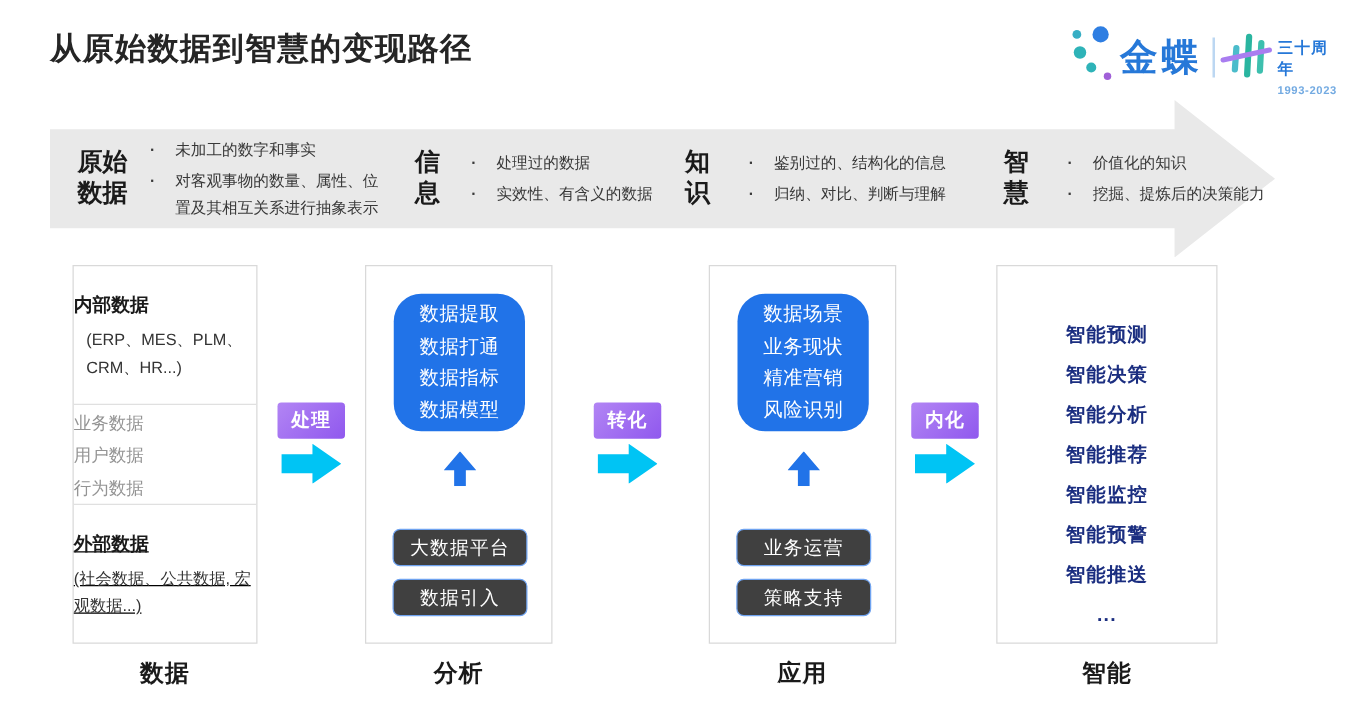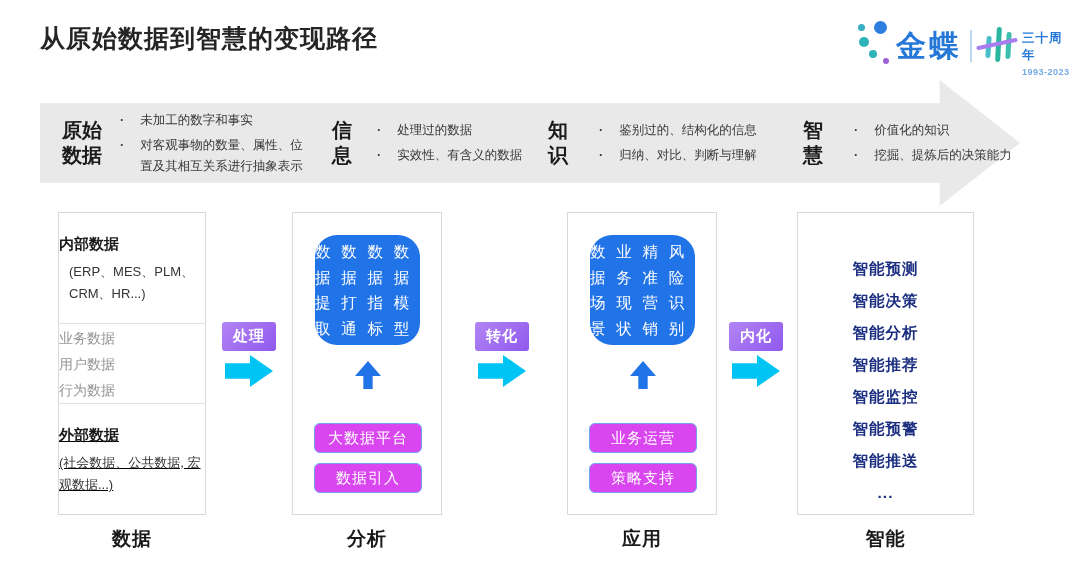--- a/index.html
+++ b/index.html
@@ -68,25 +68,25 @@
   .conn1 { left:221px; top:322px; }
   .conn2 { left:474px; top:322px; }
   .conn3 { left:728px; top:322px; }
   .pill { width:54px; height:29px; border-radius:3px; background:linear-gradient(135deg,#b285f4,#9058ee);
     color:#ffffff; font-size:15px; font-weight:700; display:flex; align-items:center; justify-content:center; letter-spacing:1px; }
   .cyan-arrow { width:48px; height:32px; background:#00c4f4;
     clip-path:polygon(0 26%, 52% 26%, 52% 0, 100% 50%, 52% 100%, 52% 74%, 0 74%); }
 
   
   .bluebox { position:absolute; left:22px; top:22px; width:105px; height:110px; border-radius:22px; background:#2173e8;
-    display:flex; flex-direction:row; align-items:center; justify-content:center; }
+    display:flex; flex-direction:column; align-items:center; justify-content:center; }
   .bluebox-line { color:#ffffff; font-size:15.5px; line-height:25.5px; letter-spacing:.5px; }
   .up-arrow { position:absolute; left:62px; top:148px; width:26px; height:28px; background:#2173e8;
     clip-path:polygon(50% 0, 100% 54%, 68% 54%, 68% 100%, 32% 100%, 32% 54%, 0 54%); }
-  .pbtn { position:absolute; left:21px; width:108px; height:30px; border-radius:6px; background:#d946ef; border:1px solid #6fa3f0;
+  .pbtn { position:absolute; left:21px; width:108px; height:30px; border-radius:6px; background:#404040; border:1px solid #6fa3f0;
     color:#ffffff; font-size:15px; display:flex; align-items:center; justify-content:center; letter-spacing:1px; }
   .pbtn-1 { top:210px; }
   .pbtn-2 { top:250px; }
 
   
   .intel-list { padding-top:40px; display:flex; flex-direction:column; align-items:center; }
   .intel-item { font-size:15.5px; font-weight:700; color:#1b2e80; line-height:32px; letter-spacing:1px; }
 
   
   .flabel { position:absolute; top:526px; font-size:19px; font-weight:800; color:#1a1a1a; text-align:center; letter-spacing:1px; }

